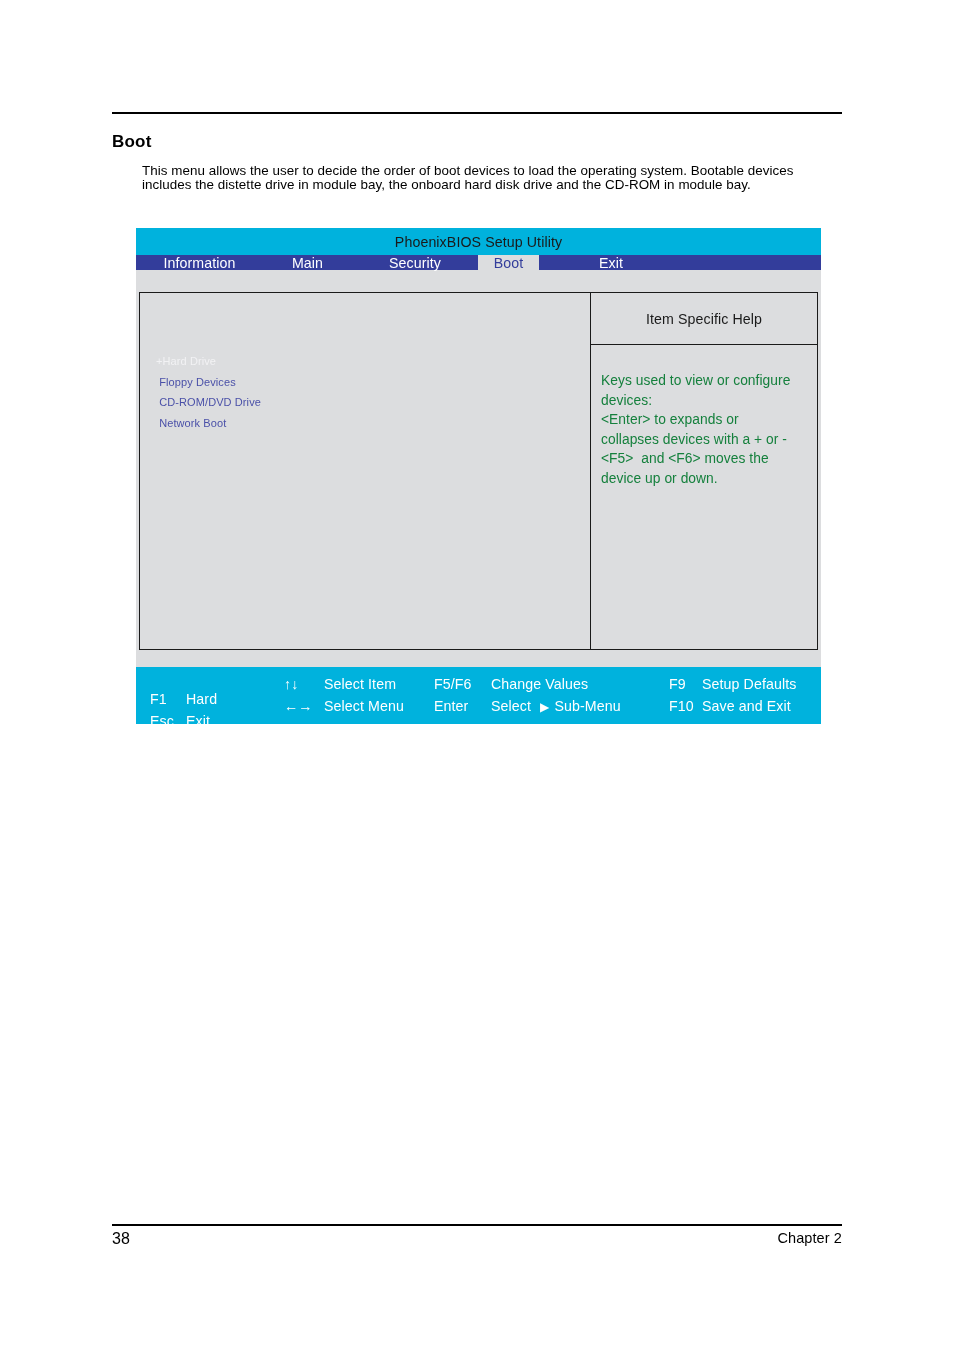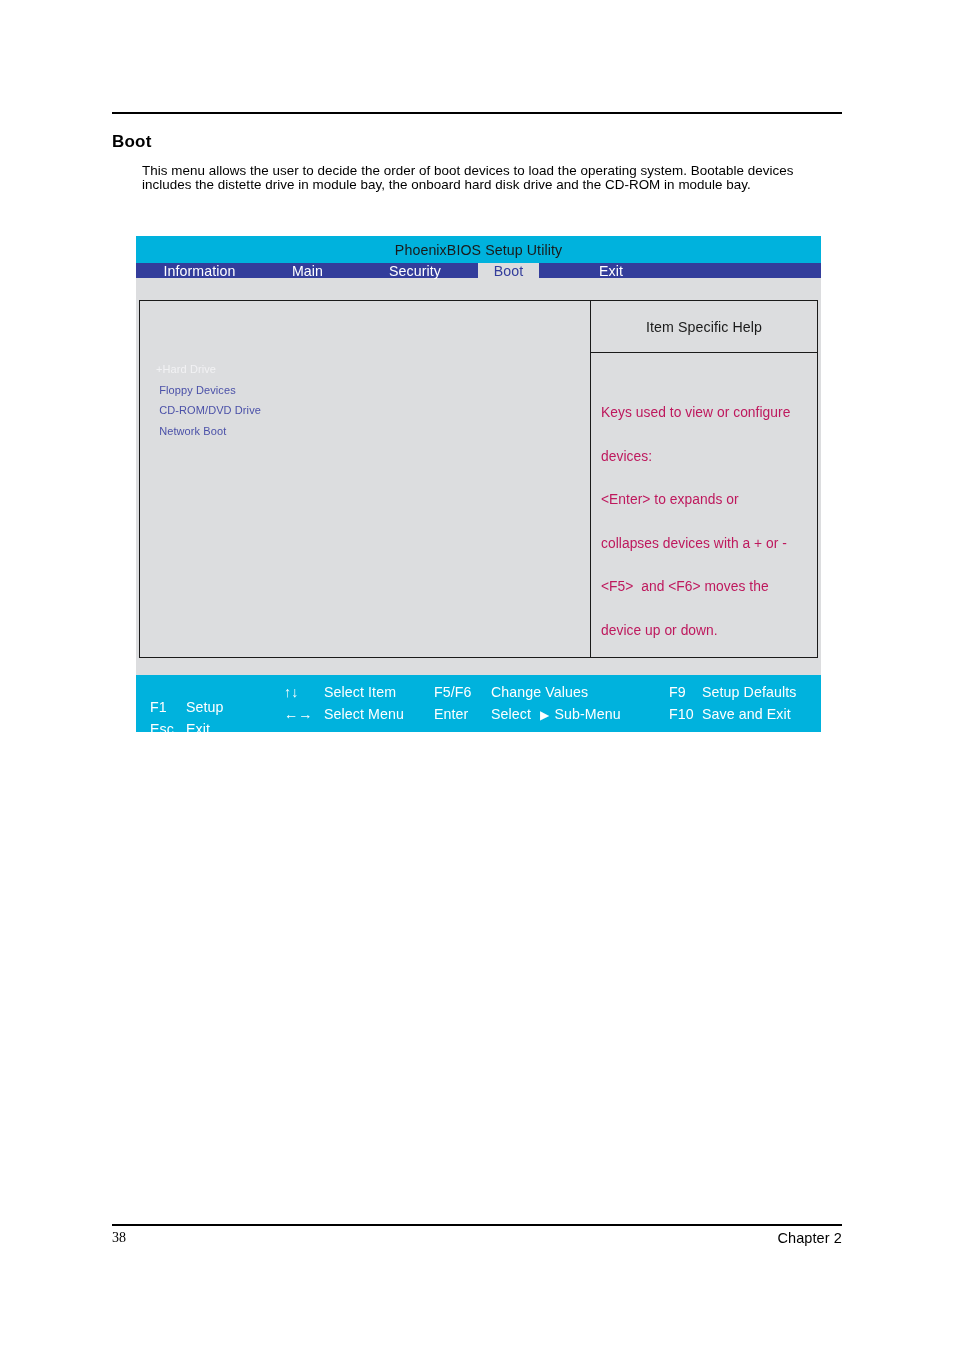--- a/index.html
+++ b/index.html
@@ -30,23 +30,22 @@
     left: 112px;
     top: 1224px;
     width: 730px;
     height: 1.5px;
     background: #000000;
   }
   .page-num {
     position: absolute;
     left: 112px;
     top: 1230px;
-    font-size: 14px;
-    letter-spacing: 0.1px;
-    font-family: Liberation Serif, serif;
+    font-size: 16px;
+    letter-spacing: 0.1px;
   }
   .page-chapter {
     position: absolute;
     right: 112px;
     top: 1230px;
     font-size: 14.5px;
     letter-spacing: 0.1px;
   }
 
   
@@ -65,21 +64,21 @@
     width: 700px;
     font-size: 13.4px;
     line-height: 14px;
     letter-spacing: 0.05px;
   }
 
   
   .bios {
     position: absolute;
     left: 136px;
-    top: 236px;
+    top: 228px;
     width: 685px;
     background: #dcdddf;
   }
   .bios-titlebar {
     height: 27px;
     background: #00b2dd;
     color: #1a1a1a;
     font-size: 14.2px;
     display: flex;
     align-items: center;
@@ -167,24 +166,23 @@
     letter-spacing: 0.1px;
   }
   .help-body {
     flex: 1 1 auto;
     padding: 26px 12px 0 10px;
     box-sizing: border-box;
   }
   .help-line {
     font-size: 13.8px;
     line-height: 19.6px;
-    color: #be185d;
+    color: #15803d;
     letter-spacing: 0.05px;
     white-space: pre;
-    margin-top: 24px;
   }
 
   .bios-spacer {
     height: 17px;
     background: #dcdddf;
   }
 
   .bios-keybar {
     background: #00b2dd;
     color: #ffffff;
@@ -283,21 +281,21 @@
     </div>
 
   </div>
 
   <div class="bios-spacer"></div>
 
   <div class="bios-keybar">
     <div class="keyrow">
       <div class="kcell c1">
         <span class="k">F1</span>
-        <span class="d">Setup</span>
+        <span class="d">Hard</span>
       </div>
       <div class="kcell c2">
         <span class="k">↑↓</span>
         <span class="d">Select Item</span>
       </div>
       <div class="kcell c3">
         <span class="k">F5/F6</span>
         <span class="d">Change Values</span>
       </div>
       <div class="kcell c4">

